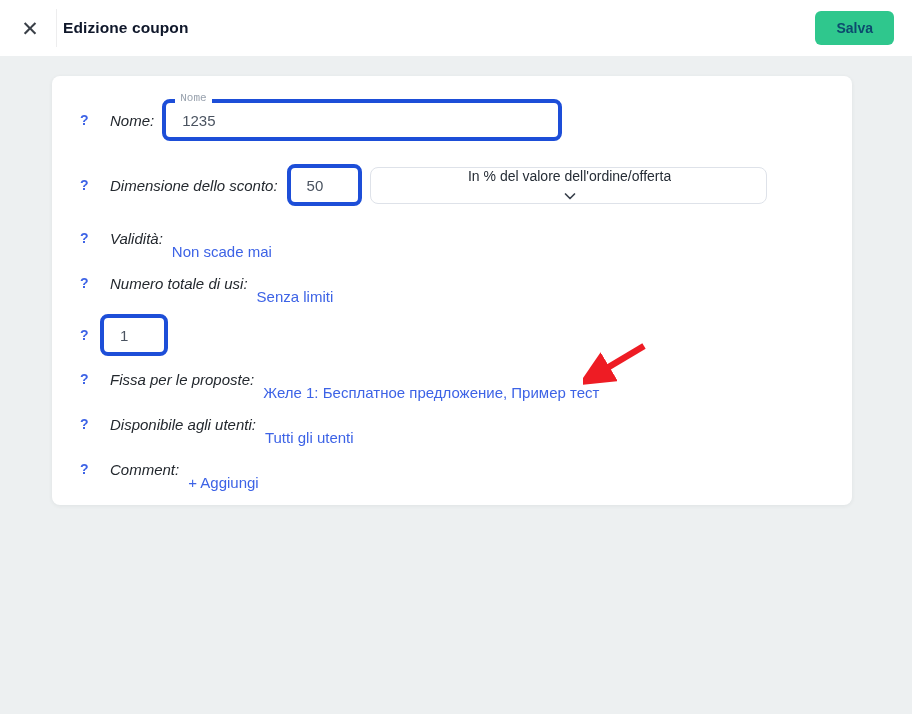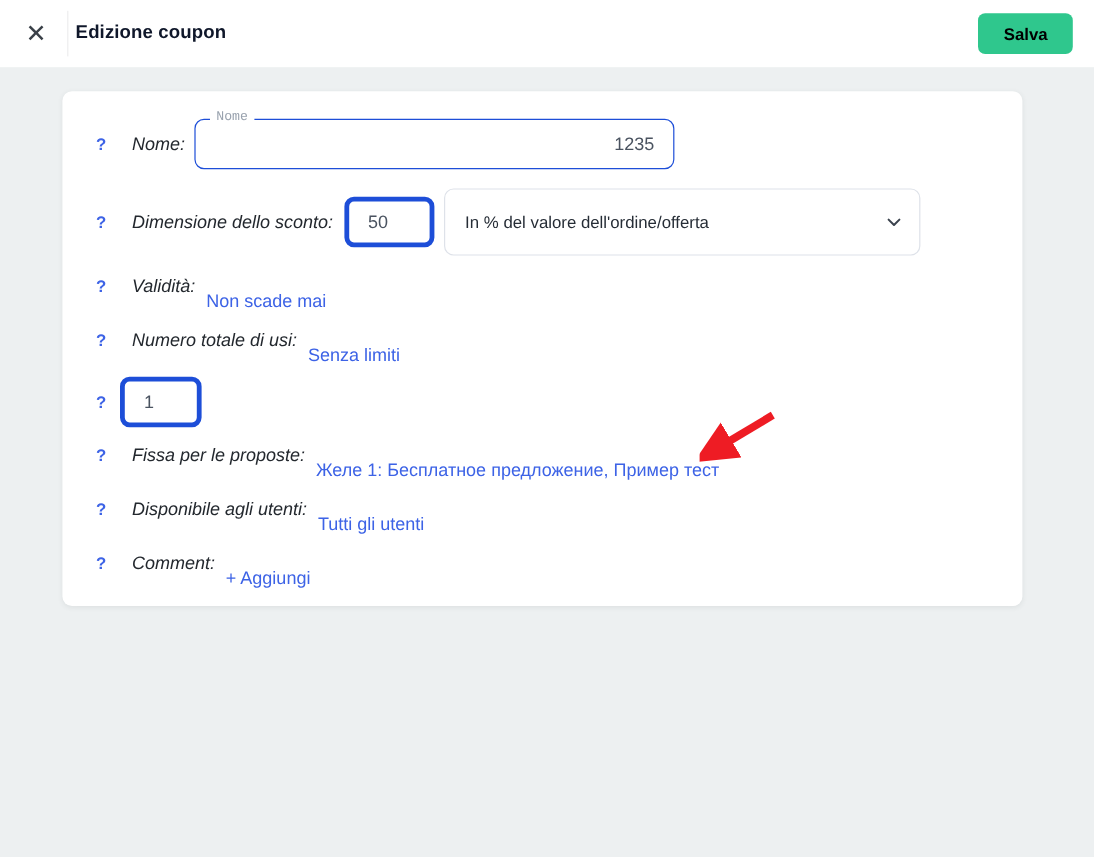--- a/index.html
+++ b/index.html
@@ -36,21 +36,21 @@
   .page-title {
     margin-left: 6px;
     font-size: 15.5px;
     font-weight: 700;
     color: #0f172a;
     letter-spacing: .1px;
   }
   .save-btn {
     margin-left: auto;
     background: #2fc78d;
-    color: #000000;
+    color: #0c4a6e;
     border: none;
     border-radius: 6px;
     font-family: "Liberation Sans", sans-serif;
     font-size: 14px;
     font-weight: 700;
     padding: 0 21px;
     height: 34px;
     cursor: pointer;
   }
 
@@ -110,29 +110,28 @@
   
   .outlined-wrap {
     position: relative;
     margin-left: 8px;
     width: 400px;
     height: 42px;
   }
   .text-input {
     width: 100%;
     height: 100%;
-    border: 1px solid #1d4ed8;
+    border: 4px solid #1d4ed8;
     border-radius: 8px;
     padding: 0 16px;
     font-family: "Liberation Sans", sans-serif;
     font-size: 15px;
     color: #4a5360;
     background: #ffffff;
     outline: none;
-    text-align: right;
   }
   .float-label {
     position: absolute;
     top: -8px;
     left: 13px;
     font-size: 11px;
     color: #99a2ae;
     background: #ffffff;
     padding: 0 5px;
     line-height: 14px;
@@ -147,28 +146,29 @@
     padding: 0 16px;
     font-family: "Liberation Sans", sans-serif;
     font-size: 15px;
     color: #4a5360;
     outline: none;
   }
   .small-input.uses { width: 68px; }
   .select-box {
     margin-left: 8px;
     width: 397px;
-    height: 56px;
+    height: 37px;
     border: 1px solid #dee2e9;
     border-radius: 8px;
     display: flex;
     align-items: center;
     padding: 0 14px 0 17px;
     cursor: pointer;
     background: #ffffff;
+    flex-direction: column;
   }
   .select-value {
     font-size: 14px;
     color: #262d36;
     flex: 1 1 auto;
     white-space: nowrap;
     overflow: hidden;
   }
   .chevron { flex: 0 0 auto; display: flex; }
 

